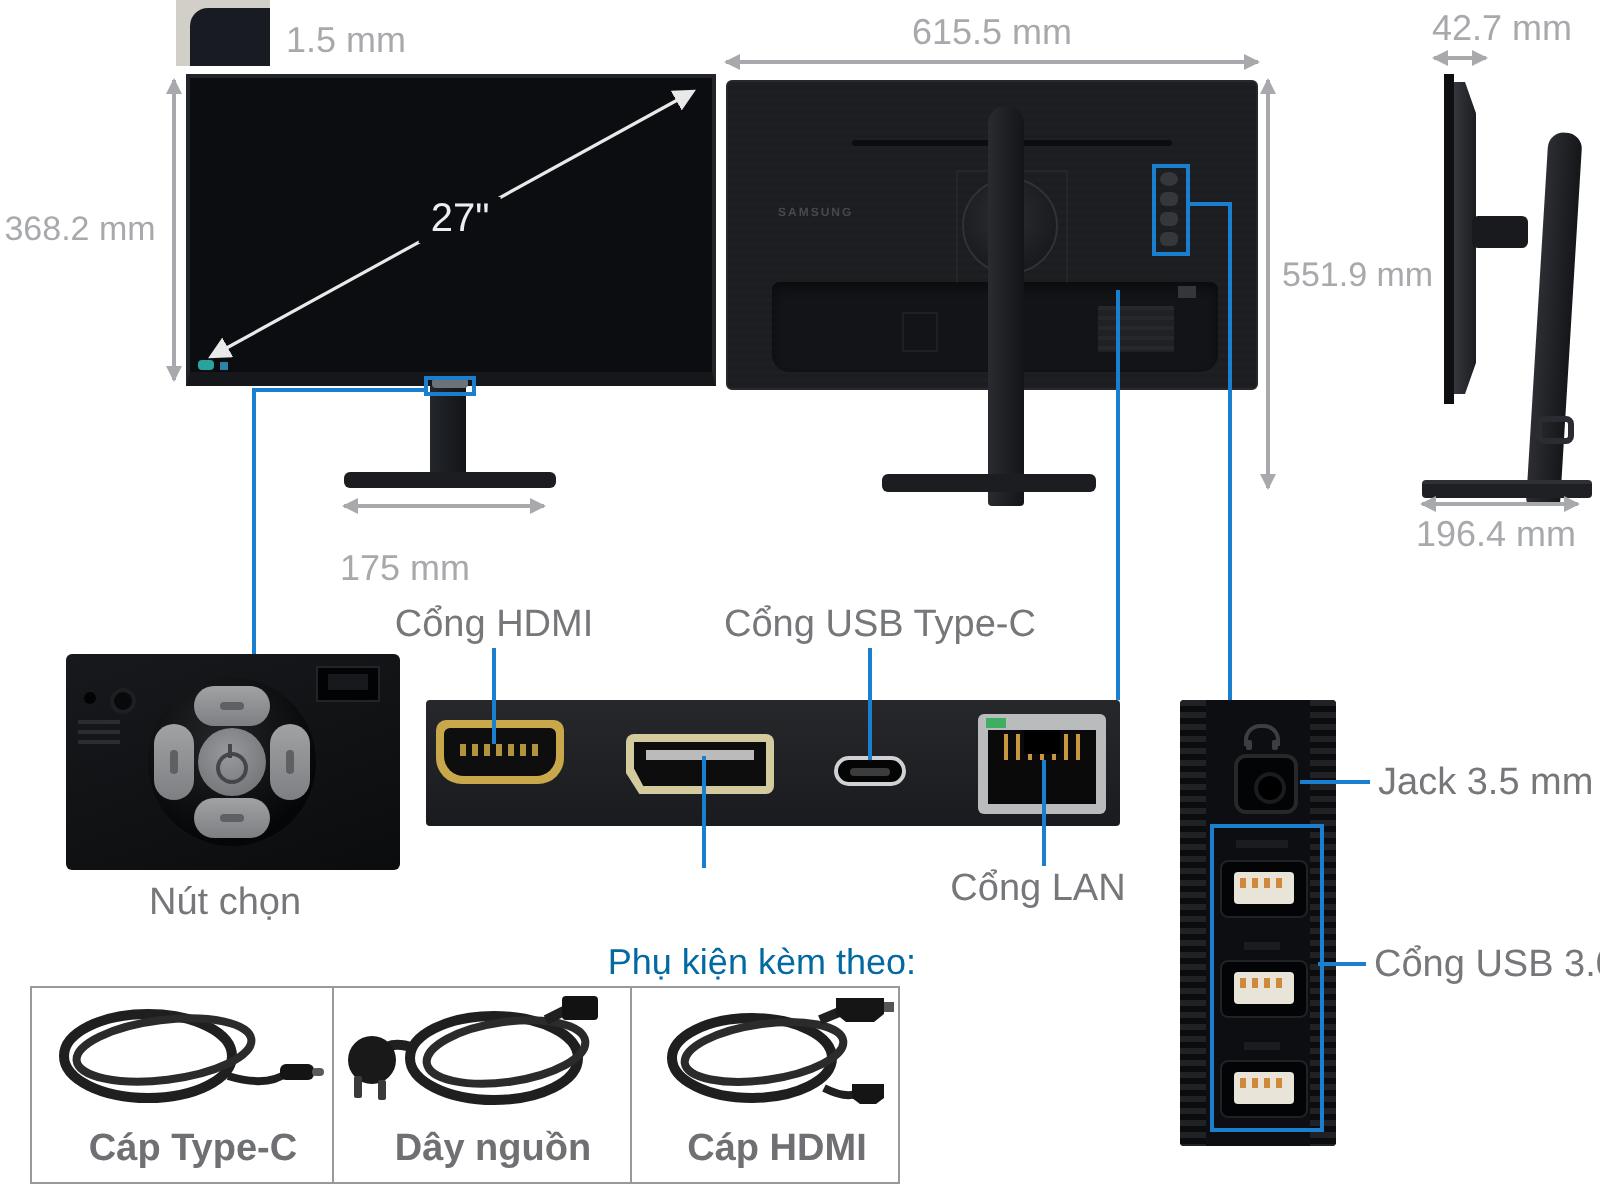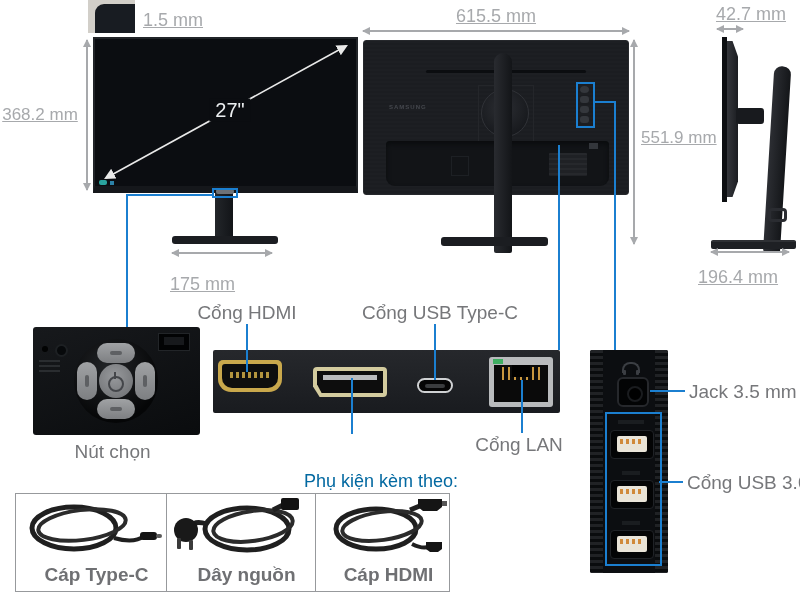--- a/index.html
+++ b/index.html
@@ -4,21 +4,21 @@
 <style>
   :root{
     --blue:#1b7fd0;
     --dim:#a7a9ac;
     --lbl:#76777a;
   }
   html,body{margin:0;padding:0;background:#fff;}
   #stage{position:relative;width:800px;height:600px;background:#fff;overflow:hidden;
          font-family:"Liberation Sans", sans-serif;}
   .abs{position:absolute;}
-  .dimtxt{position:absolute;color:var(--dim);font-size:18px;white-space:nowrap;text-decoration:underline;}
+  .dimtxt{position:absolute;color:var(--dim);font-size:18px;white-space:nowrap;}
   .lbl{position:absolute;color:var(--lbl);font-size:19px;white-space:nowrap;}
   
   .dlh{position:absolute;height:2px;background:var(--dim);}
   .dlh::before{content:'';position:absolute;left:-1px;top:-3px;border-top:4px solid transparent;border-bottom:4px solid transparent;border-right:8px solid var(--dim);}
   .dlh::after{content:'';position:absolute;right:-1px;top:-3px;border-top:4px solid transparent;border-bottom:4px solid transparent;border-left:8px solid var(--dim);}
   .dlv{position:absolute;width:2px;background:var(--dim);}
   .dlv::before{content:'';position:absolute;top:-1px;left:-3px;border-left:4px solid transparent;border-right:4px solid transparent;border-bottom:8px solid var(--dim);}
   .dlv::after{content:'';position:absolute;bottom:-1px;left:-3px;border-left:4px solid transparent;border-right:4px solid transparent;border-top:8px solid var(--dim);}
   
   .bl{position:absolute;background:var(--blue);}
@@ -101,21 +101,21 @@
     <div class="abs" style="left:22px;top:5px;width:11px;height:156px;background:linear-gradient(90deg,#35373c,#1b1d21);clip-path:polygon(0 0,50% 0,100% 10%,100% 90%,50% 100%,0 100%);"></div>
     <div class="abs" style="left:31px;top:72px;width:28px;height:16px;background:#181a1e;border-radius:3px;"></div>
     <div class="abs" style="left:58px;top:30px;width:17px;height:186px;background:linear-gradient(90deg,#2c2e33,#141619);border-radius:8px 8px 2px 2px;transform:rotate(3.5deg);transform-origin:bottom center;"></div>
     <div class="abs" style="left:63px;top:172px;width:13px;height:8px;border:3px solid #2a2c31;border-radius:4px;"></div>
     <div class="abs" style="left:6px;top:204px;width:85px;height:9px;background:#1e2024;border-radius:2px;border-top:2px solid #2e3034;box-sizing:border-box;"></div>
   </div>
 
   <div class="dimtxt" style="left:707px;top:4px;width:88px;text-align:center;">42.7 mm</div>
   <div class="dlh" style="left:717px;top:28px;width:26px;"></div>
   <div class="dlh" style="left:711px;top:251px;width:78px;"></div>
-  <div class="dimtxt" style="left:698px;top:267px;width:100px;text-align:left;">196.4 mm</div>
+  <div class="dimtxt" style="left:698px;top:257px;width:100px;text-align:center;">196.4 mm</div>
 
   <div class="bbox" style="left:212px;top:188px;width:22px;height:6px;"></div>
   <div class="bl" style="left:126px;top:194px;width:87px;height:2px;"></div>
   <div class="bl" style="left:126px;top:194px;width:2px;height:133px;"></div>
 
   <div class="bbox" style="left:576px;top:82px;width:15px;height:42px;"></div>
   <div class="bl" style="left:593px;top:101px;width:23px;height:2px;"></div>
   <div class="bl" style="left:614px;top:101px;width:2px;height:249px;"></div>
 
   <div class="bl" style="left:558px;top:145px;width:2px;height:205px;"></div>

